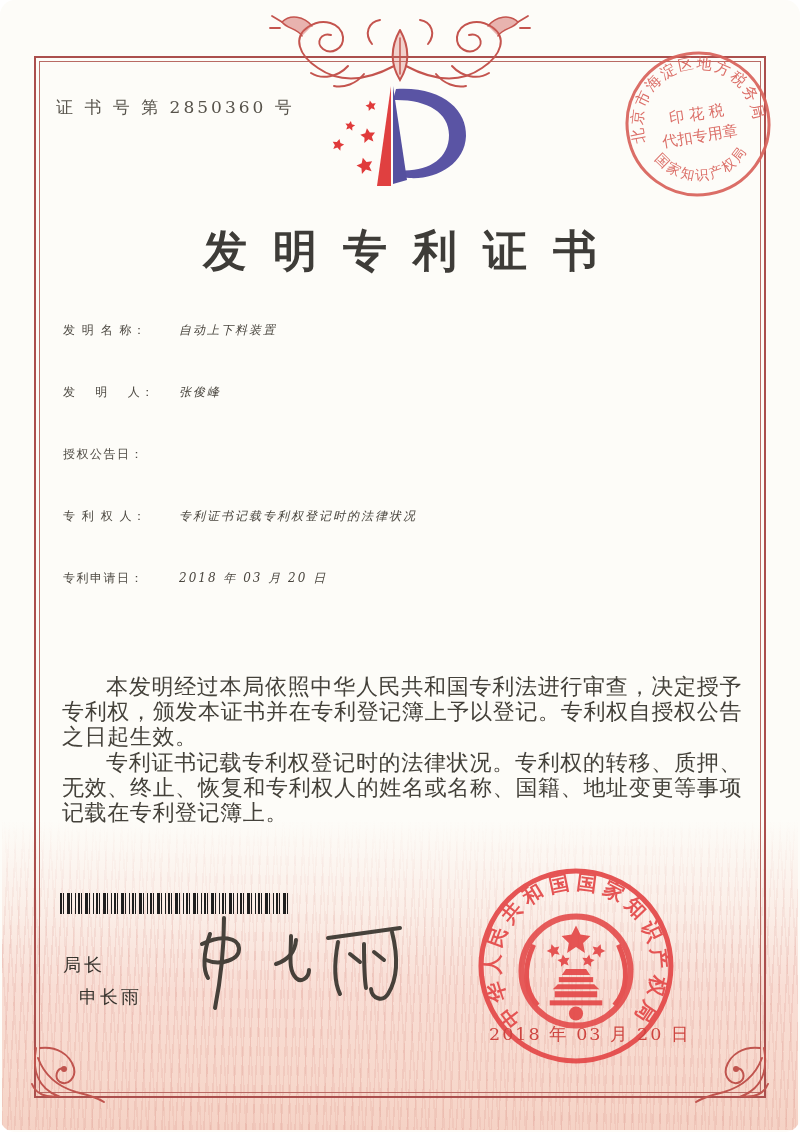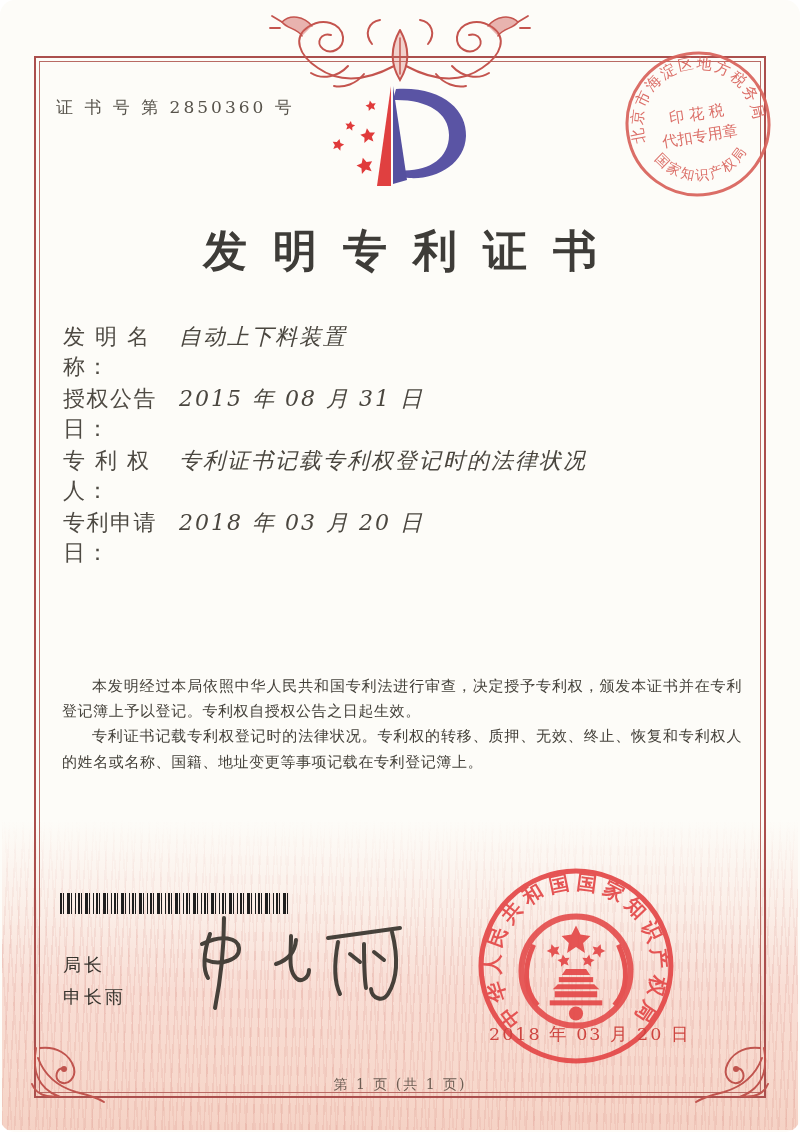--- a/index.html
+++ b/index.html
@@ -33,37 +33,37 @@
   .content{position:absolute; inset:0; z-index:3;}
   .cert-no{position:absolute; left:56px; top:96px; font-size:17px;
     letter-spacing:3px; color:#57534b;}
   .logo{position:absolute; left:322px; top:74px;}
   .tax-stamp{position:absolute; left:622px; top:48px; transform:rotate(-9deg);
     mix-blend-mode:multiply; opacity:.92;}
   .title{position:absolute; left:0; right:0; top:206px; margin:16px;
     text-align:center; font-size:44px; font-weight:600; color:#3e3c38;
     letter-spacing:26px; text-indent:26px;}
   .fields{position:absolute; left:63px; top:322px; right:50px;}
-  .field{display:flex; height:62px; align-items:flex-start; font-size:22px;}
+  .field{display:flex; height:62px; align-items:flex-start; font-size:12px;}
   .field .label{flex:0 0 116px; letter-spacing:1.5px; color:#4e4a43;}
   .field .value{letter-spacing:2px; color:#4a463f;font-style:italic;}
   .body-text{position:absolute; left:62px; right:58px; top:674px;}
-  .body-text p{margin:0; font-size:15px; line-height:25.2px;
+  .body-text p{margin:0; font-size:22px; line-height:25.2px;
     text-align:justify; text-indent:2em; color:#44413a; letter-spacing:.6px;}
   .barcode{position:absolute; left:60px; top:893px; width:231px; height:21px;
     background:repeating-linear-gradient(90deg,
       #1e1e1e 0 2px, transparent 2px 3px,
       #1e1e1e 3px 4px, transparent 4px 7px,
       #1e1e1e 7px 10px, transparent 10px 11px,
       #1e1e1e 11px 12px, transparent 12px 15px,
       #1e1e1e 15px 16px, transparent 16px 18px);
   }
   .signer-title{position:absolute; left:63px; top:953px; font-size:18px;
     letter-spacing:3px; color:#37342e;}
-  .signer-name{position:absolute; left:63px; top:985px; font-size:18px;
+  .signer-name{position:absolute; left:79px; top:985px; font-size:18px;
     letter-spacing:3px; color:#37342e;}
   .signature{position:absolute; left:188px; top:912px;}
   .main-seal{position:absolute; left:474px; top:864px;
     mix-blend-mode:multiply; opacity:.93;}
   .seal-date{position:absolute; left:489px; top:1022px; font-size:17.5px;
     color:#ce4540; letter-spacing:2px; z-index:4;}
   .footer{position:absolute; left:0; right:0; top:1076px; text-align:center;
     font-size:14px; color:#6c5d53; letter-spacing:2px;}
 </style>
 </head>
@@ -151,22 +151,25 @@
     </svg>
 
     <h1 class="title">发明专利证书</h1>
 
     <div class="fields">
       <div class="field">
         <span class="label">发 明 名 称：</span>
         <span class="value">自动上下料装置</span>
       </div>
       <div class="field">
+        <span class="label">发　 明　 人：</span>
+        <span class="value">张俊峰</span>
+      </div>
+      <div class="field">
         <span class="label">授权公告日：</span>
-        <span class="value">2015 年 08 月 31 日</span>
       </div>
       <div class="field">
         <span class="label">专 利 权 人：</span>
         <span class="value">专利证书记载专利权登记时的法律状况</span>
       </div>
       <div class="field">
         <span class="label">专利申请日：</span>
         <span class="value">2018 年 03 月 20 日</span>
       </div>
     </div>
@@ -225,16 +228,15 @@
           <rect x="-26" y="29" width="52" height="5"></rect>
           <circle cx="0" cy="42" r="7"></circle>
           <path d="M-42,-26 C-52,-4 -52,18 -38,34" fill="none" stroke="#e34848" stroke-width="5"></path>
           <path d="M42,-26 C52,-4 52,18 38,34" fill="none" stroke="#e34848" stroke-width="5"></path>
         </g>
       </g>
     </svg>
 
     <div class="seal-date">2018 年 03 月 20 日</div>
 
-    <div class="footer">第 1 页 (共 1 页)</div>
 
   </div>
 </div>
 
 </body></html>

